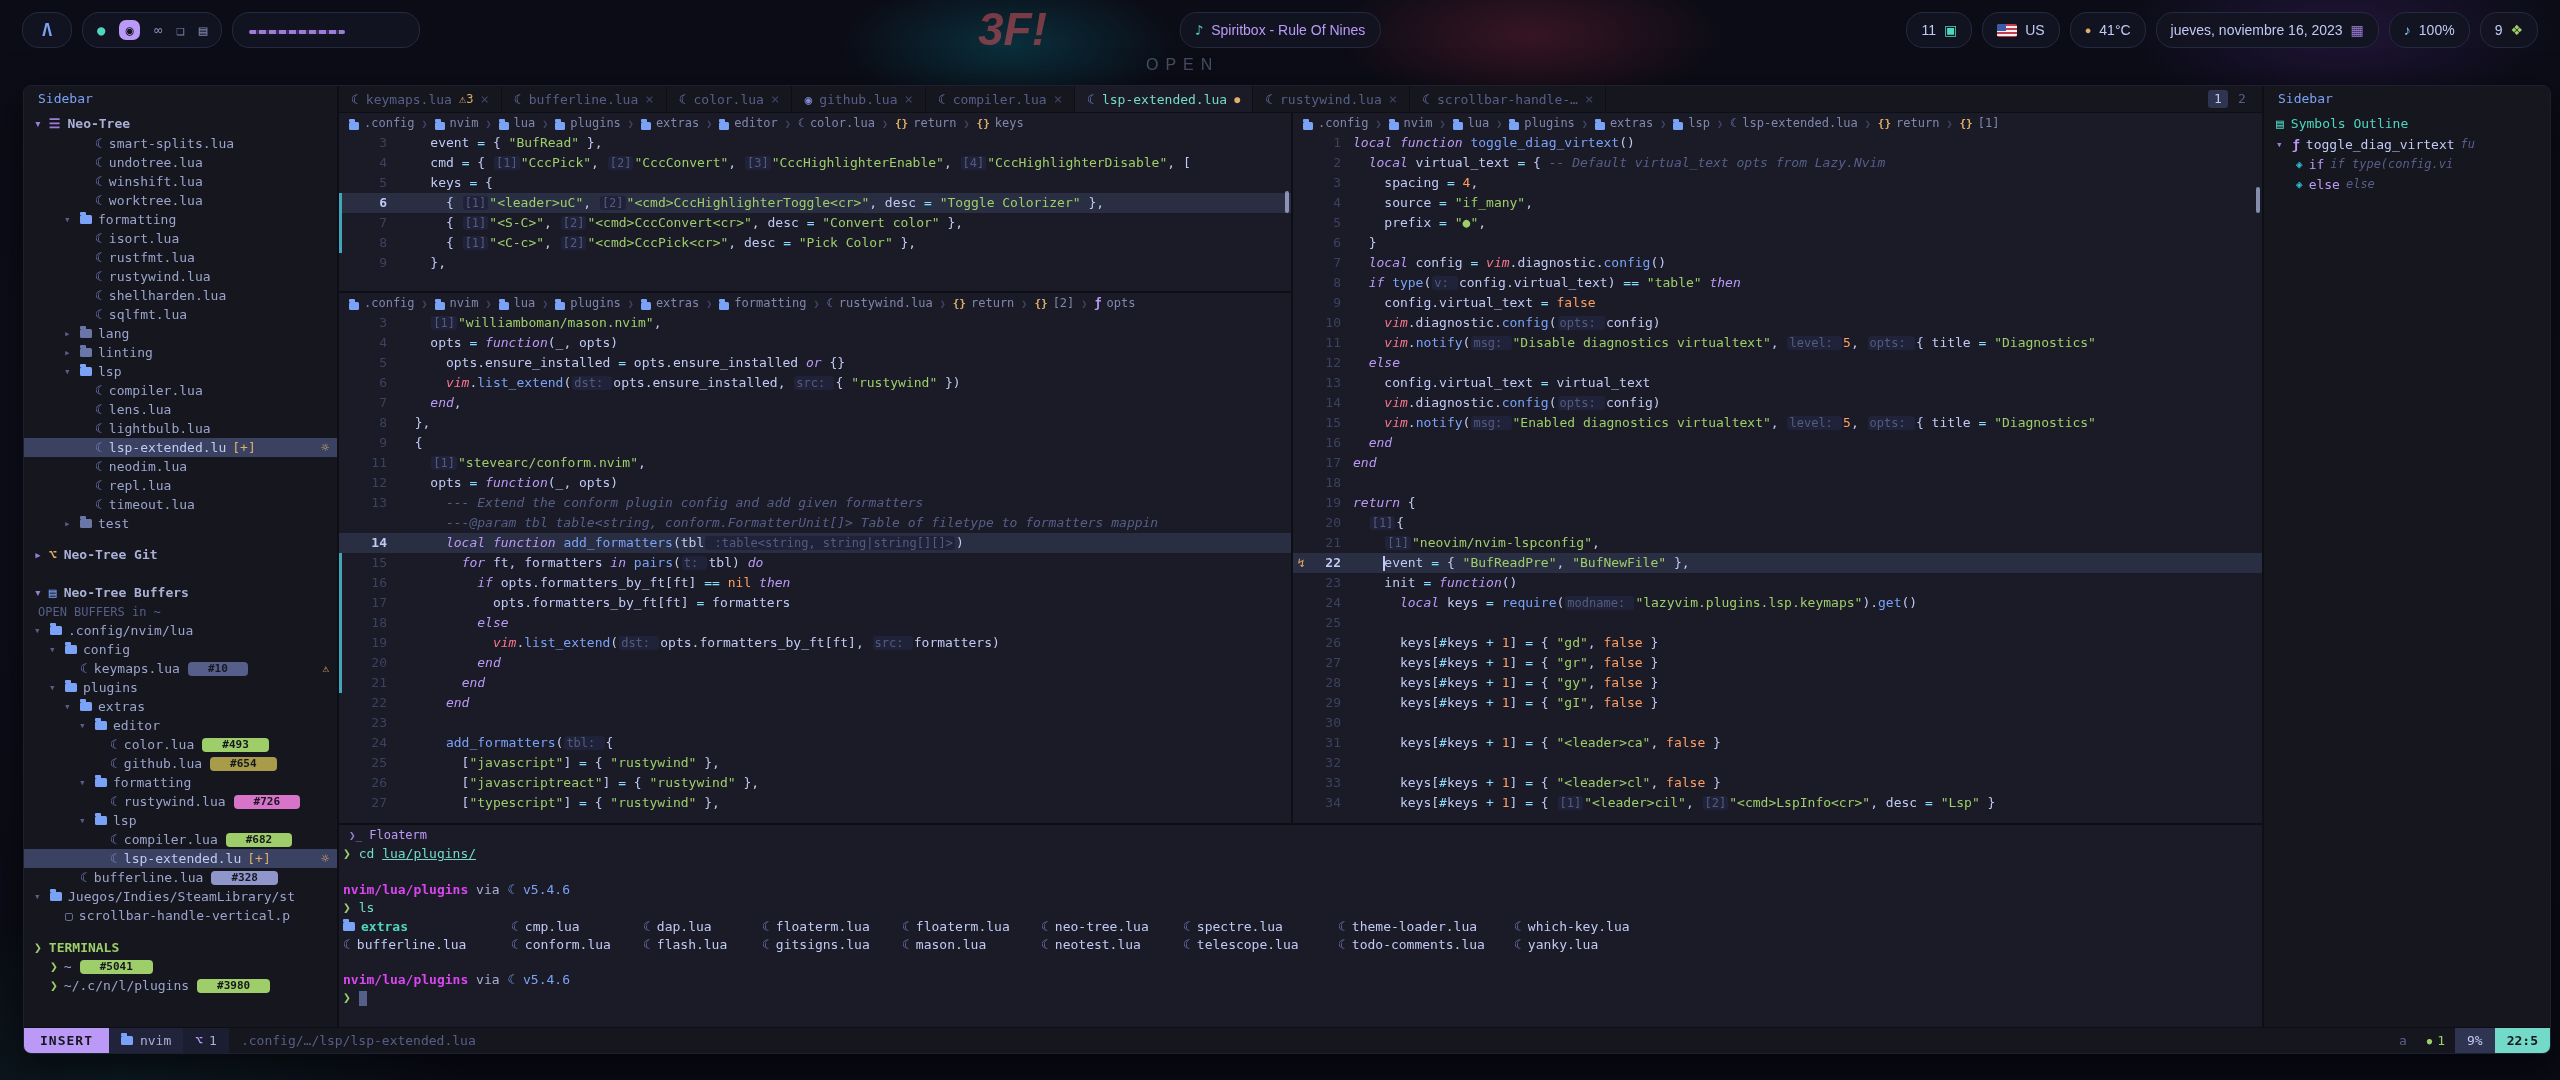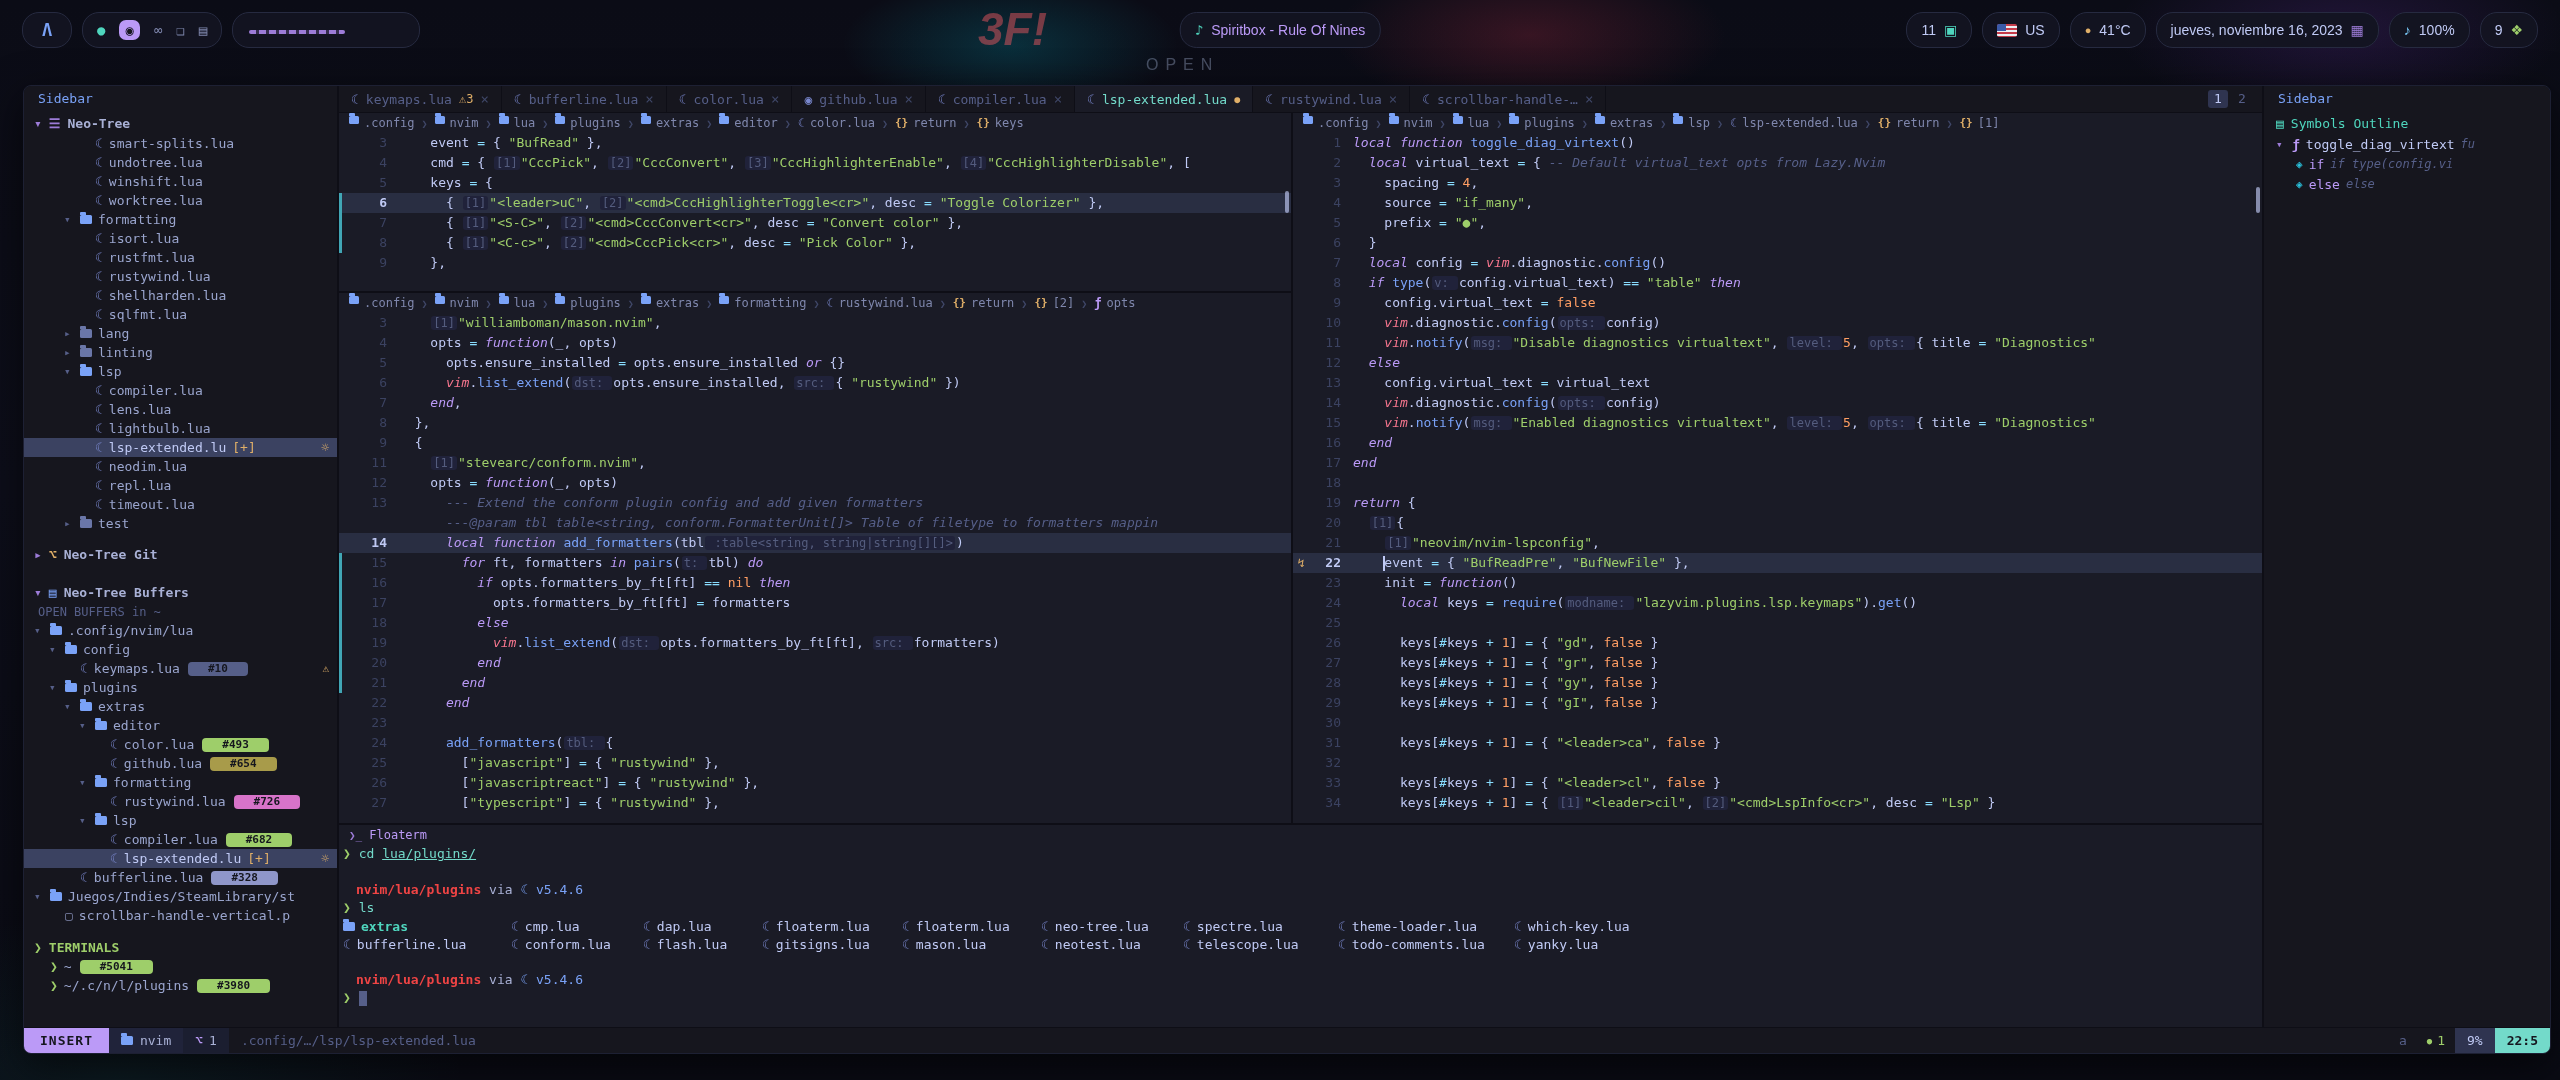--- a/index.html
+++ b/index.html
@@ -87,21 +87,21 @@
   .page{width:20px;height:18px;line-height:18px;text-align:center;border-radius:3px;color:#565f89;}
   .page.active{background:#2f3450;color:#c0caf5;}
   .split-row{flex:1;display:flex;min-height:0;}
   .left-stack{width:952px;display:flex;flex-direction:column;border-right:2px solid #0e0e16;flex:none;}
   .pane{position:relative;background:#1a1b26;overflow:hidden;}
   #pane-a{height:178px;border-bottom:2px solid #0e0e16;flex:none;}
   #pane-b{flex:1;min-height:0;} .rightpane{flex:1;min-width:0;}
   .breadcrumb{height:20px;display:flex;align-items:center;gap:7px;padding-left:10px;font-size:12px;
     color:#7f87ad;white-space:nowrap;overflow:hidden;}
   .bc-sep{color:#3f4768;font-size:10px;}
-  .bc-item{display:flex;align-items:flex-start;gap:5px;}
+  .bc-item{display:flex;align-items:flex-end;gap:5px;}
   .bc-obj{color:#e0af68;font-size:11px;font-weight:bold;} .bc-fn{color:#bb9af7;font-weight:bold;}
   .bc-item .fold-ico{width:10px;height:8px;}
   .code{font-size:13px;}
   .code-row{display:flex;height:20px;line-height:20px;white-space:pre;}
   .code-row.hl{background:#292e42;}
   .sign{width:16px;text-align:center;flex:none;color:#41a6b5;}
   .sg-git{box-shadow:inset 3px 0 0 #41a6b5;}
   .sg-bolt{color:#e0af68;font-size:12px;}
   .lnum{width:32px;text-align:right;padding-right:12px;color:#3b4261;flex:none;}
   .code-row.hl .lnum{color:#c0caf5;font-weight:bold;}
@@ -115,21 +115,21 @@
   
   .floaterm{height:202px;background:#1a1b26;border-top:2px solid #0e0e16;flex:none;overflow:hidden;}
   .f-winbar{height:20px;display:flex;align-items:center;gap:7px;padding-left:10px;color:#bb9af7;font-size:12px;}
   .f-ico{color:#9d7cd8;font-size:11px;}
   .f-body{padding-left:4px;font-size:13px;}
   .f-row{height:18px;line-height:18px;white-space:pre;display:block;}
   .f-ls{display:grid;grid-template-columns:168px 132px 119px 140px 139px 142px 155px 176px auto;height:18px;}
   .f-cell{display:flex;align-items:center;gap:6px;white-space:nowrap;overflow:hidden;color:#c0caf5;}
   .f-cell.dir{color:#4fd6be;font-weight:bold;}
   .t2-pr{color:#9ece6a;font-weight:bold;} .t2-cmd{color:#73daca;}
-  .t2-arg{color:#73daca;text-decoration:underline;} .t2-path{color:#ef4444;font-weight:bold;margin-left:13px;}
+  .t2-arg{color:#73daca;text-decoration:underline;} .t2-path{color:#d946ef;font-weight:bold;}
   .t2-moon{color:#7aa2f7;} .t2-ver{color:#7aa2f7;} .t2-d{color:#a9b1d6;}
   .t2-blockcur{display:inline-block;width:8px;height:15px;background:#565f89;vertical-align:middle;}
   
   .rsidebar{grid-area:rsidebar;background:#16161e;border-left:2px solid #0e0e16;display:flex;
     flex-direction:column;overflow:hidden;}
   .so-title{display:flex;align-items:center;gap:7px;height:22px;padding-left:12px;color:#4fd6be;}
   .so-ico{color:#4fd6be;}
   .so-row{height:20px;display:flex;align-items:center;gap:6px;white-space:nowrap;overflow:hidden;padding-left:12px;}
   .so-row .chev{color:#9d7cd8;width:10px;font-size:11px;}
   .so-fn{color:#bb9af7;font-weight:bold;} .so-kw-ico{color:#2ac3de;font-size:11px;}

